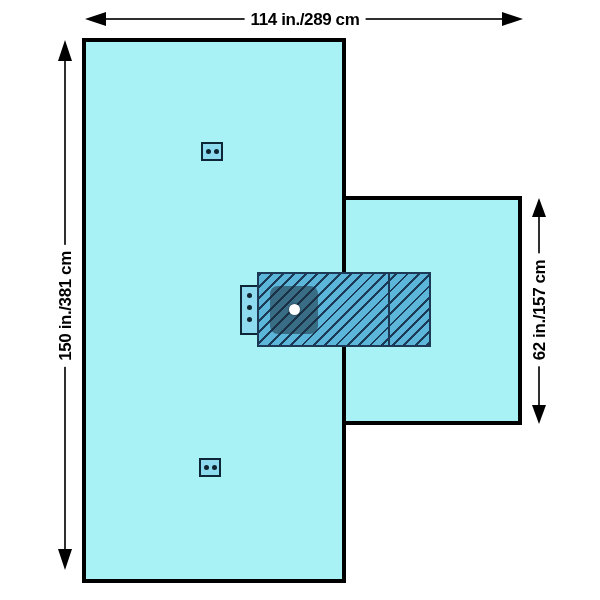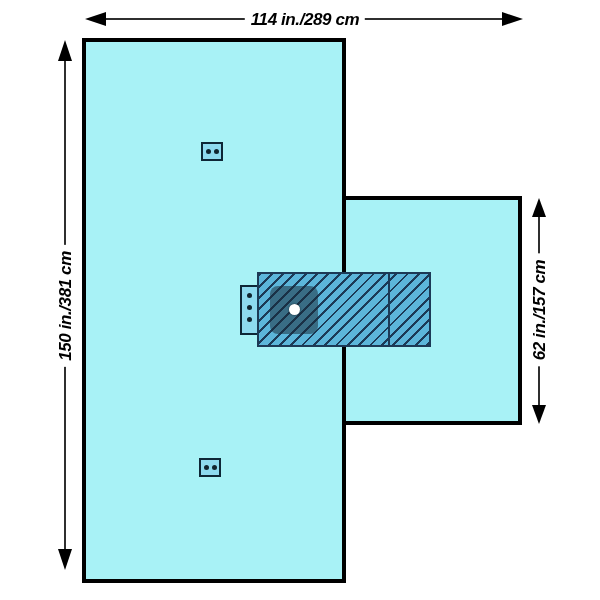--- a/index.html
+++ b/index.html
@@ -1,20 +1,19 @@
 <!DOCTYPE html>
 <html style="--canvas-bg: #ffffff; --drape-fill: #a8f2f6; --drape-outline: #000000; --hatch-fill: #5cb6da; --hatch-line: #1c3a56; --patch-fill: rgba(25,42,56,0.52); --tab-fill: #8edaef; --eyelet-color: #10242f; --dim-line: #2f2f2f; --dim-text: #000000;"><head>
 <meta charset="utf-8">
 <style>
   html,body { margin:0; padding:0; }
   body { font-family: "Liberation Sans", sans-serif; background:#fff; }
   .canvas {
     position:relative; width:600px; height:600px; overflow:hidden;
     background: var(--canvas-bg, #ffffff);
-    font-style: italic;
   }
   .panel {
     position:absolute; box-sizing:border-box;
     background: var(--drape-fill, #a8f2f6);
     border:4px solid var(--drape-outline, #000000);
   }
   .main-panel { left:82px; top:38px; width:264px; height:545px; z-index:1; }
   .ext-panel  { left:342px; top:196px; width:180px; height:229px; z-index:1; }
 
   .hatch-box {

